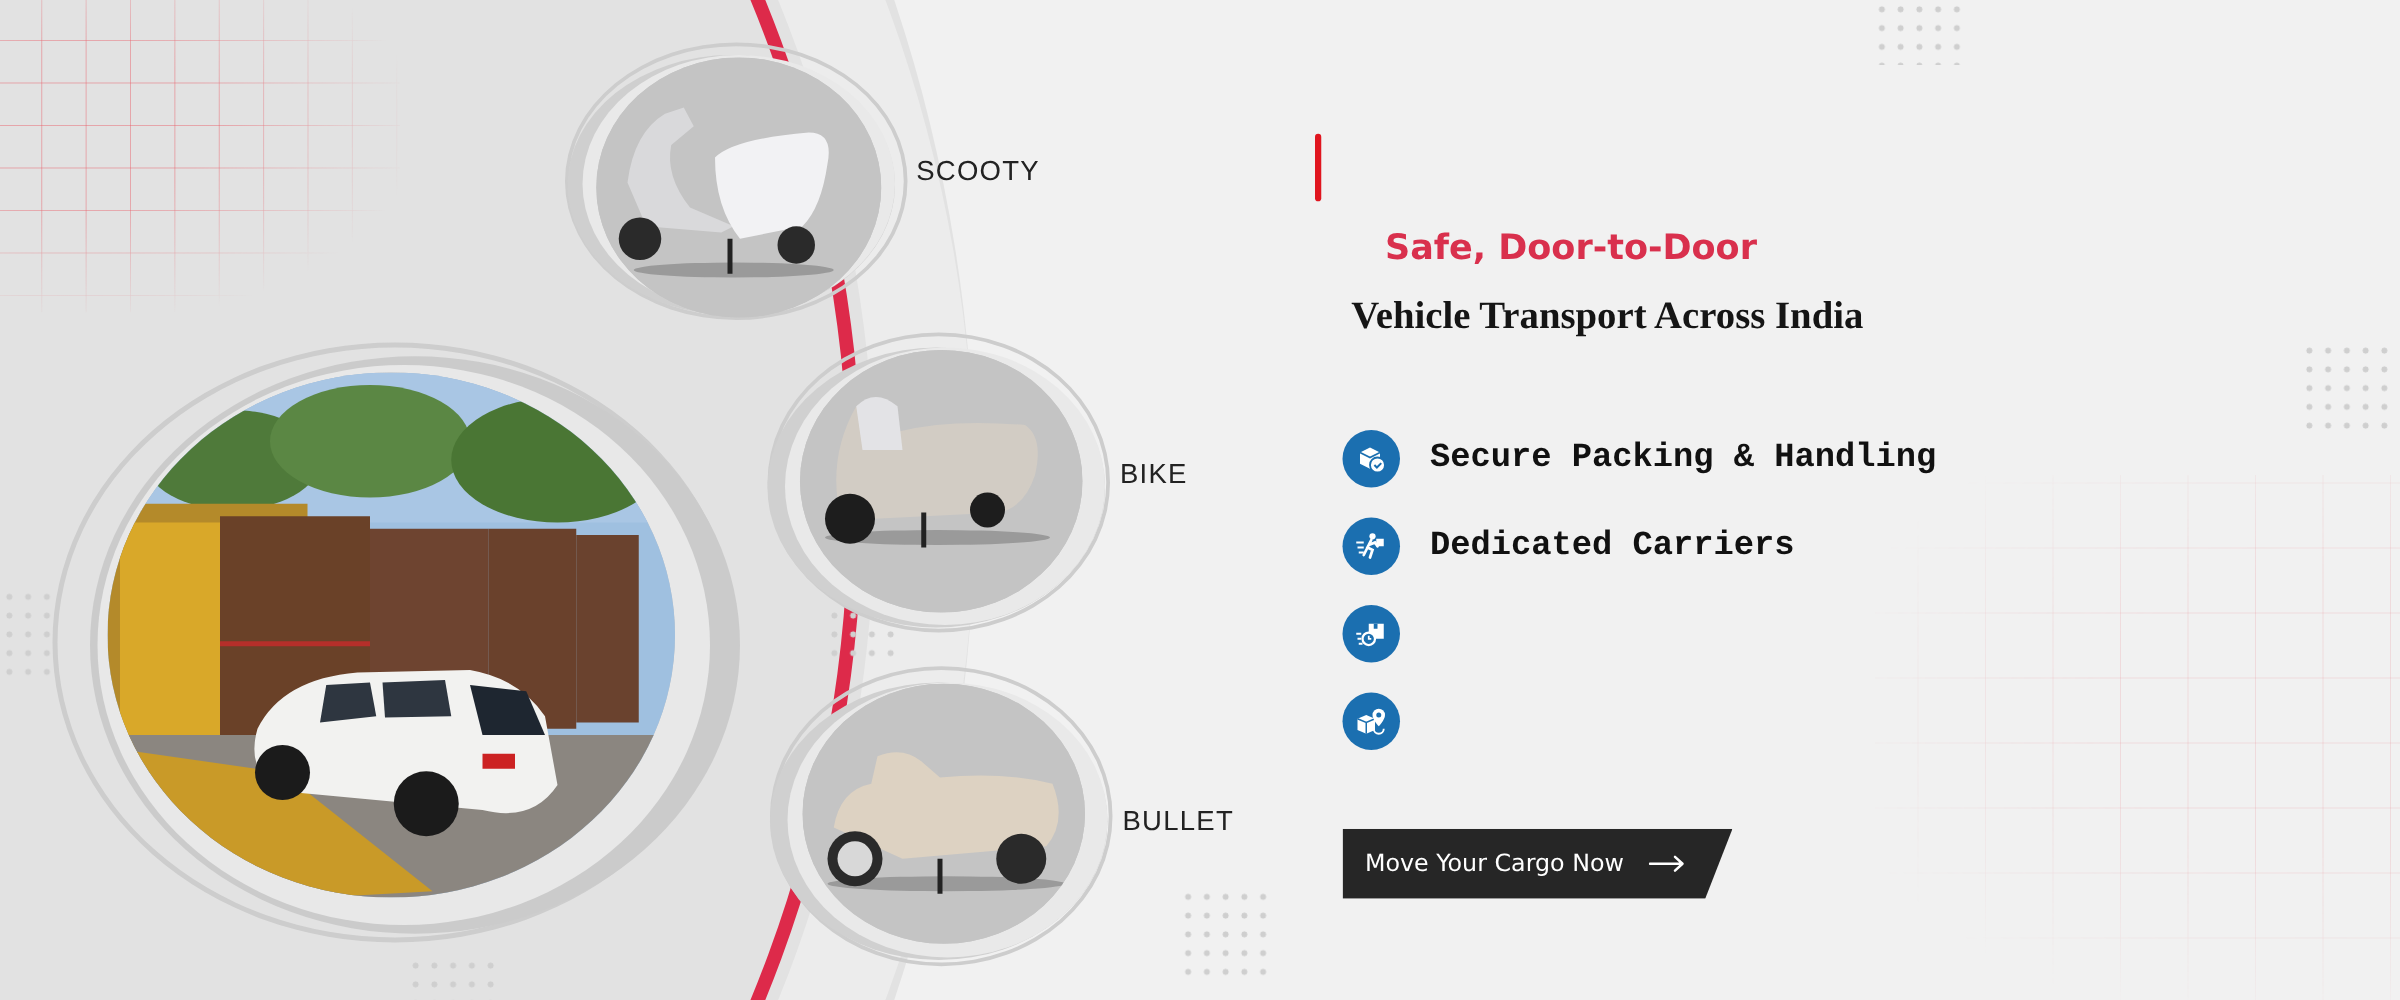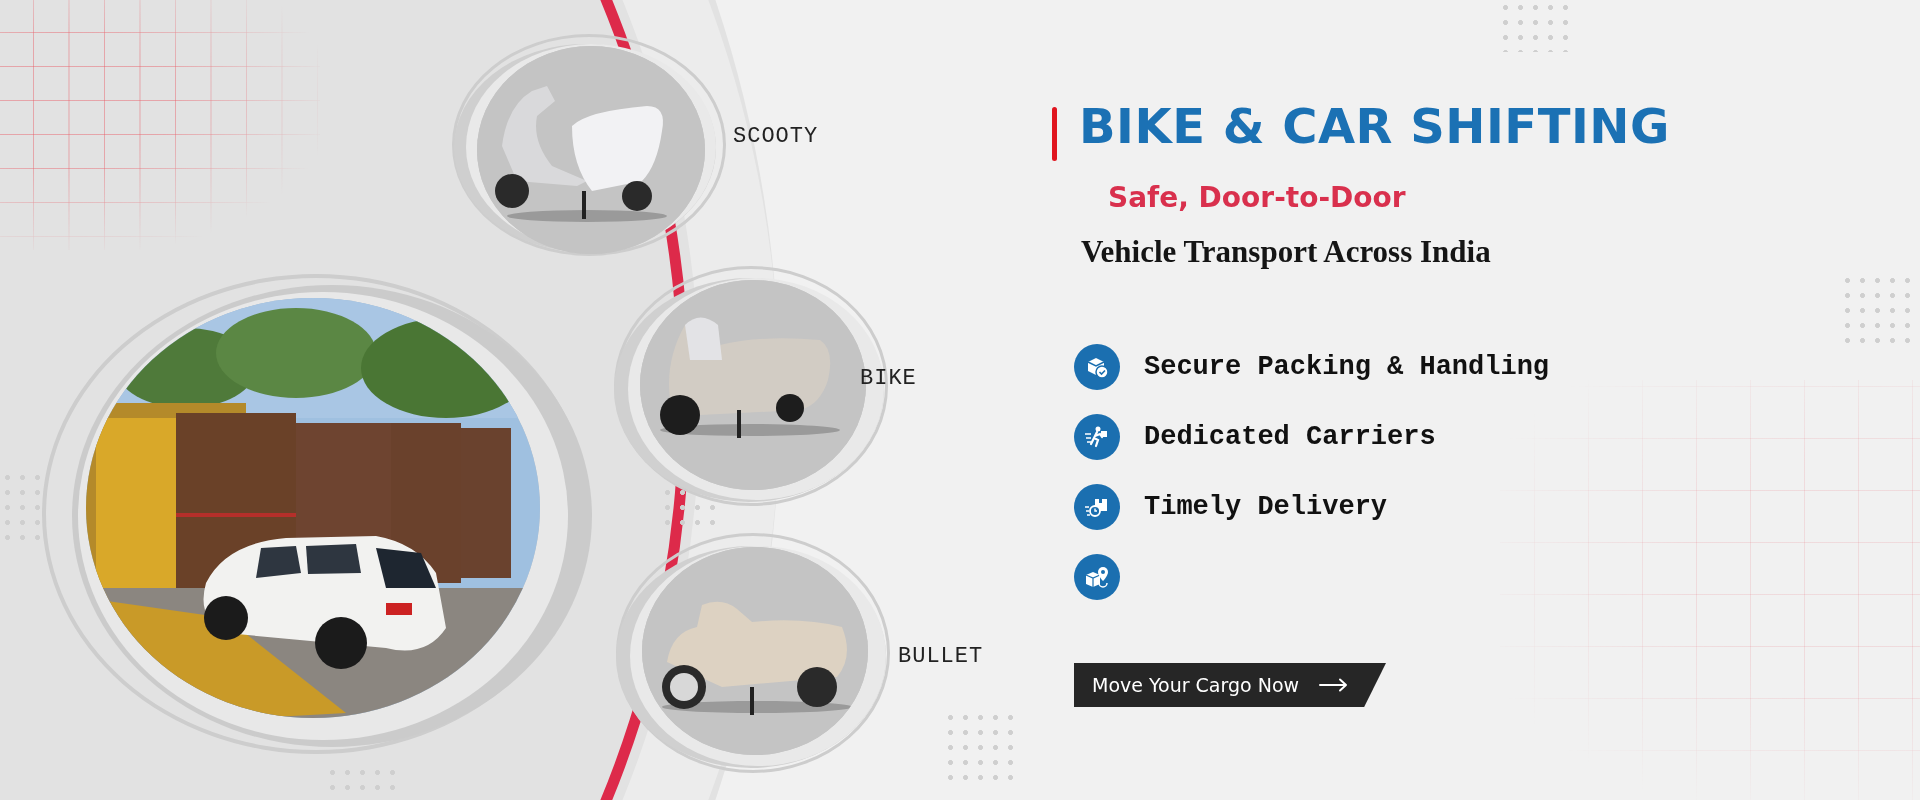--- a/index.html
+++ b/index.html
@@ -66,21 +66,21 @@
       position: absolute; border-radius: 50%;
       background: #c6c6c6;
     }
     .photo {
       position: absolute; border-radius: 50%; overflow: hidden;
       background: #c4c4c4;
     }
 
     .vehicle-label {
       position: absolute;
-      font-family: Liberation Mono, monospace;
+      font-family: Liberation Sans, sans-serif;
       font-size: 22px; letter-spacing: 1px;
       color: #222;
     }
 
     
     .accent-bar {
       position: absolute; left: 1052px; top: 107px;
       width: 5px; height: 54px; border-radius: 3px;
       background: #e0151f;
     }
@@ -115,21 +115,21 @@
     }
     .feature-icon svg { width: 30px; height: 30px; }
     .feature-text {
       margin-left: 24px;
       font-family: Liberation Mono, monospace;
       font-weight: 700; font-size: 27px; color: #111;
     }
 
     .cta {
       position: absolute; left: 1074px; top: 663px;
-      height: 44px; width: 312px;
+      height: 56px; width: 312px;
       background: #262626;
       clip-path: polygon(0 0, 100% 0, 93% 100%, 0 100%);
       display: flex; align-items: center;
       padding-left: 18px;
       cursor: pointer;
     }
     .cta-label {
       font-family: "DejaVu Sans", sans-serif;
       font-size: 19px; color: #fff; white-space: nowrap;
     }
@@ -205,40 +205,39 @@
     <svg width="226" height="210" viewBox="0 0 226 210">
       <rect width="226" height="210" fill="#c4c4c4"></rect>
       <ellipse cx="110" cy="150" rx="90" ry="6" fill="#9a9a9a"></ellipse>
       <path d="M30 120 Q25 80 45 45 Q60 35 75 45 L80 65 Q120 55 180 60 Q195 70 188 100 Q180 125 160 130 L60 135 Z" fill="#d2ccc4"></path>
       <path d="M45 45 Q60 30 78 45 L82 80 L50 80 Z" fill="#e3e3e6"></path>
       <circle cx="40" cy="135" r="20" fill="#1d1d1d"></circle>
       <circle cx="150" cy="128" r="14" fill="#1d1d1d"></circle>
       <rect x="97" y="130" width="4" height="28" fill="#222"></rect>
     </svg>
   </div>
-  <div class="vehicle-label" style="left:860px;top:366px;">BIKE</div>
+  <div class="vehicle-label" style="left:896px;top:366px;">BIKE</div>
 
   <div class="ring" style="left:616px;top:533px;width:274px;height:240px;"></div>
   <div class="ring-inner" style="left:616px;top:546px;width:270px;height:222px;background:#d0d0d0;"></div>
   <div class="ring-inner" style="left:630px;top:546px;width:256px;height:220px;background:#e9e9e9;"></div>
   <div class="photo" style="left:642px;top:547px;width:226px;height:208px;">
     <svg width="226" height="208" viewBox="0 0 226 208">
       <rect width="226" height="208" fill="#c4c4c4"></rect>
       <ellipse cx="115" cy="160" rx="95" ry="6" fill="#9a9a9a"></ellipse>
       <path d="M25 115 Q30 85 55 80 L60 58 Q80 50 95 62 L110 75 Q160 70 200 80 Q212 110 195 130 L80 140 Z" fill="#ddd2c2"></path>
       <circle cx="42" cy="140" r="22" fill="#2a2a2a"></circle>
       <circle cx="42" cy="140" r="14" fill="#d8d8d8"></circle>
       <circle cx="175" cy="140" r="20" fill="#2a2a2a"></circle>
       <rect x="108" y="140" width="4" height="28" fill="#222"></rect>
     </svg>
   </div>
   <div class="vehicle-label" style="left:898px;top:644px;">BULLET</div>
 
   <div class="accent-bar"></div>
-  <h1 class="title">BIKE &amp; CAR SHIFTING</h1>
   <div class="subtitle-red">Safe, Door-to-Door</div>
   <div class="subtitle-dark">Vehicle Transport Across India</div>
 
   <div class="features">
     <div class="feature" style="top:0;">
       <span class="feature-icon">
         <svg viewBox="0 0 30 30">
             <path d="M6 10 L14 6 L22 10 L22 19 L14 23 L6 19 Z" fill="#fff"></path>
             <path d="M6 10 L14 14 L22 10" stroke="#1b6fb0" stroke-width="1.5" fill="none"></path>
             <circle cx="20" cy="20" r="6" fill="#fff" stroke="#1b6fb0" stroke-width="1.5"></circle>
@@ -261,21 +260,20 @@
     <div class="feature" style="top:140px;">
       <span class="feature-icon">
         <svg viewBox="0 0 30 30">
             <rect x="13" y="7" width="12" height="12" fill="#fff"></rect>
             <rect x="17" y="7" width="3" height="4" fill="#1b6fb0"></rect>
             <circle cx="13" cy="19" r="5" fill="#1b6fb0" stroke="#fff" stroke-width="1.8"></circle>
             <path d="M13 16.5 V19 H15" stroke="#fff" stroke-width="1.4" fill="none"></path>
             <path d="M3 15 H7 M4 19 H7 M5 23 H8" stroke="#fff" stroke-width="1.5"></path>
           </svg>
       </span>
-      <span class="feature-text">Timely Delivery</span>
     </div>
     <div class="feature" style="top:210px;">
       <span class="feature-icon">
         <svg viewBox="0 0 30 30">
             <path d="M4 13 L11 10 L18 13 L18 22 L11 25 L4 22 Z" fill="#fff"></path>
             <path d="M4 13 L11 16 L18 13 M11 16 V25" stroke="#1b6fb0" stroke-width="1.2" fill="none"></path>
             <path d="M21 5 a5 5 0 0 1 5 5 c0 4 -5 9 -5 9 c0 0 -5 -5 -5 -9 a5 5 0 0 1 5 -5 Z" fill="#fff"></path>
             <circle cx="21" cy="10" r="2" fill="#1b6fb0"></circle>
             <path d="M17 21 a4 4 0 0 0 8 0" stroke="#fff" stroke-width="1.5" fill="none"></path>
           </svg>

